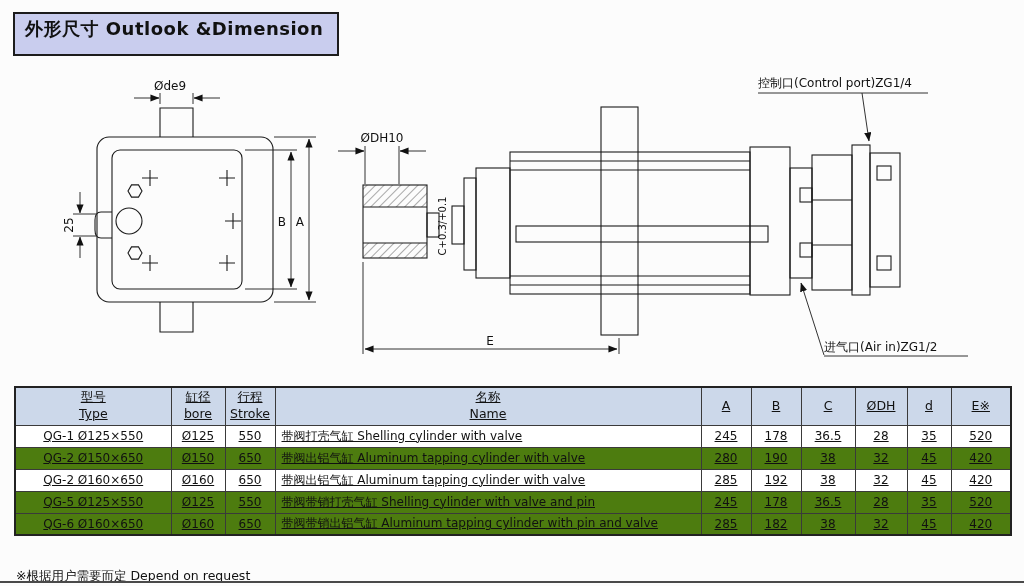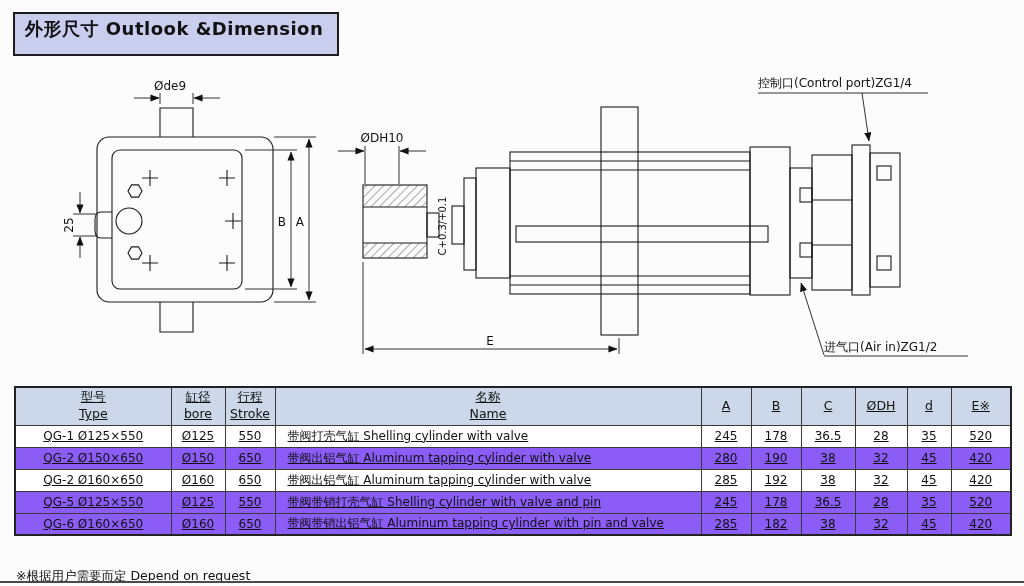--- a/index.html
+++ b/index.html
@@ -34,22 +34,22 @@
     text-decoration: underline;
   }
   #spec-table th, #spec-table td {
     border: 1px solid #3a3a3a;
     text-align: center;
     padding: 0 3px;
     overflow: hidden; white-space: nowrap;
   }
   #spec-table th { background: #ccd8ea; font-weight: normal; height: 38px; font-size: 12.5px; line-height: 1.35; }
   #spec-table td { height: 22px; background: #ffffff; }
-  #spec-table tr.alt td { background: #8b5cf6; }
-  #spec-table td.name-cell { text-align: left; padding-left: 12px; margin-left: 29px; }
+  #spec-table tr.alt td { background: #4d7c0f; }
+  #spec-table td.name-cell { text-align: left; padding-left: 6px; margin-left: 29px; }
   #footnote { position: absolute; left: 16px; top: 560px; font-size: 12.5px; margin-top: 8px; }
   #bottom-rule { position: absolute; left: 0; top: 581px; width: 1024px; height: 2px; background: #4a4a4a; }
 </style>
 </head>
 <body>
 
 <div id="title-box">外形尺寸 Outlook &amp;Dimension</div>
 
 <svg id="drawing" width="1024" height="334" viewBox="0 46 1024 334">
   <defs>

